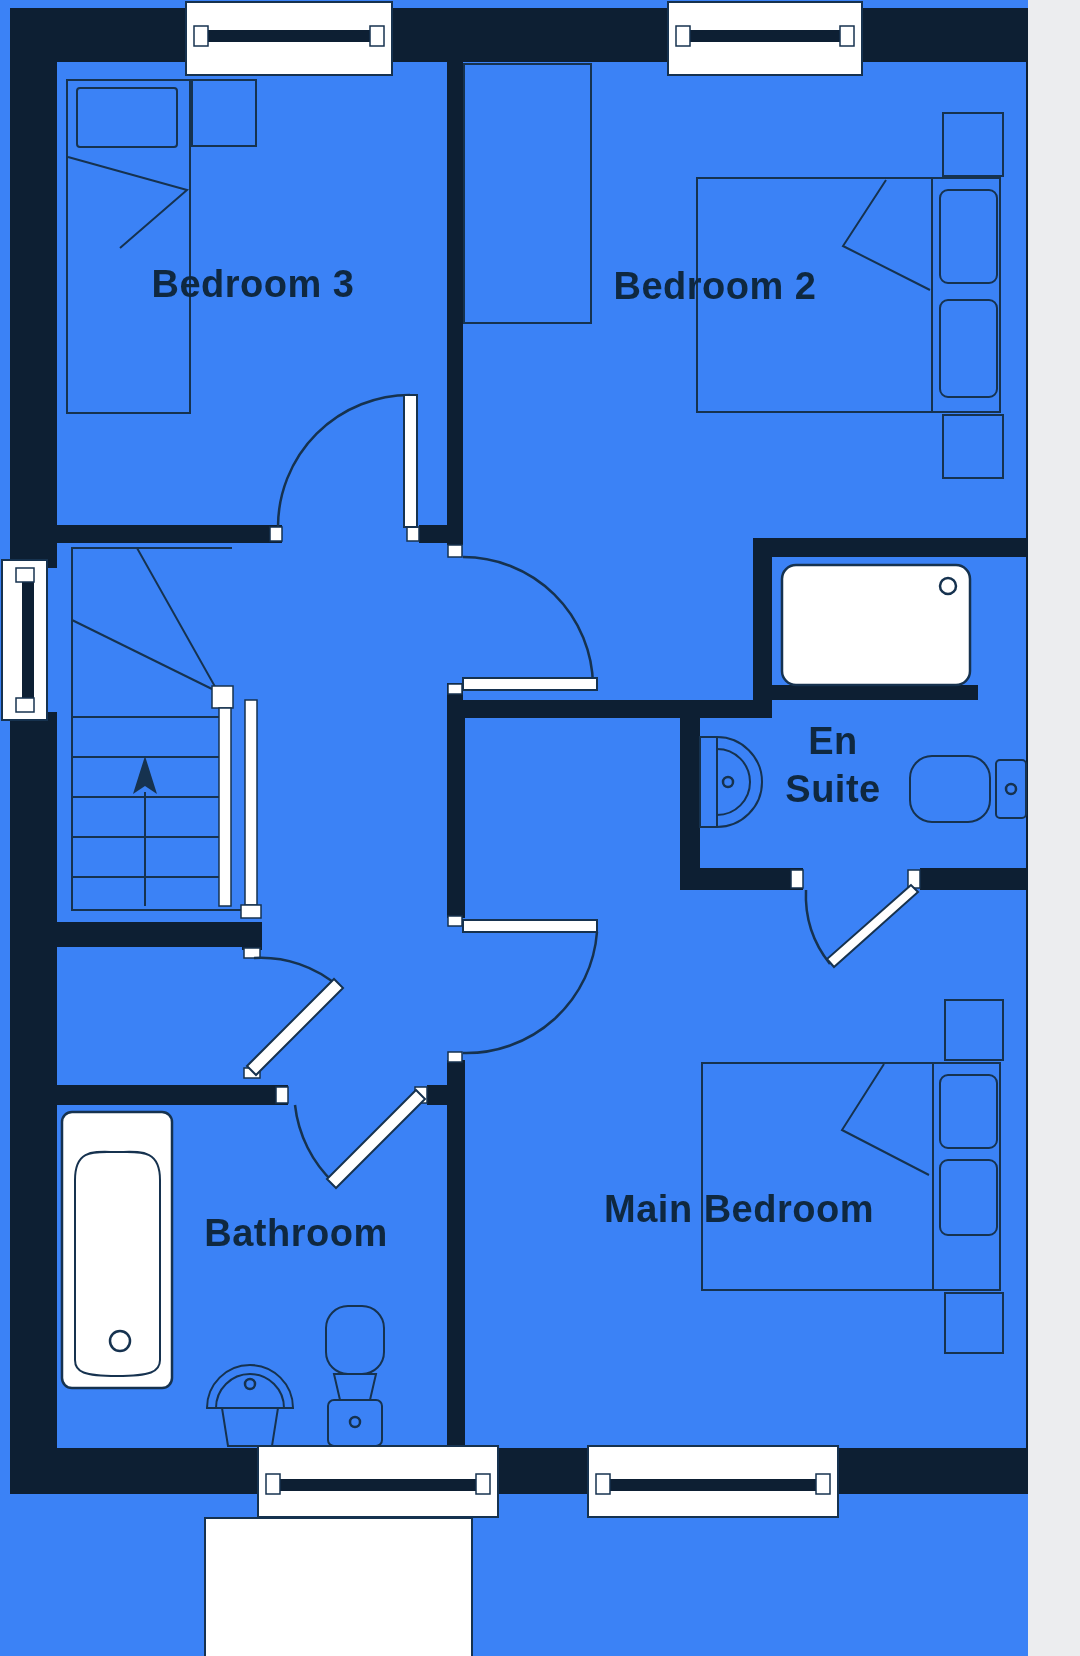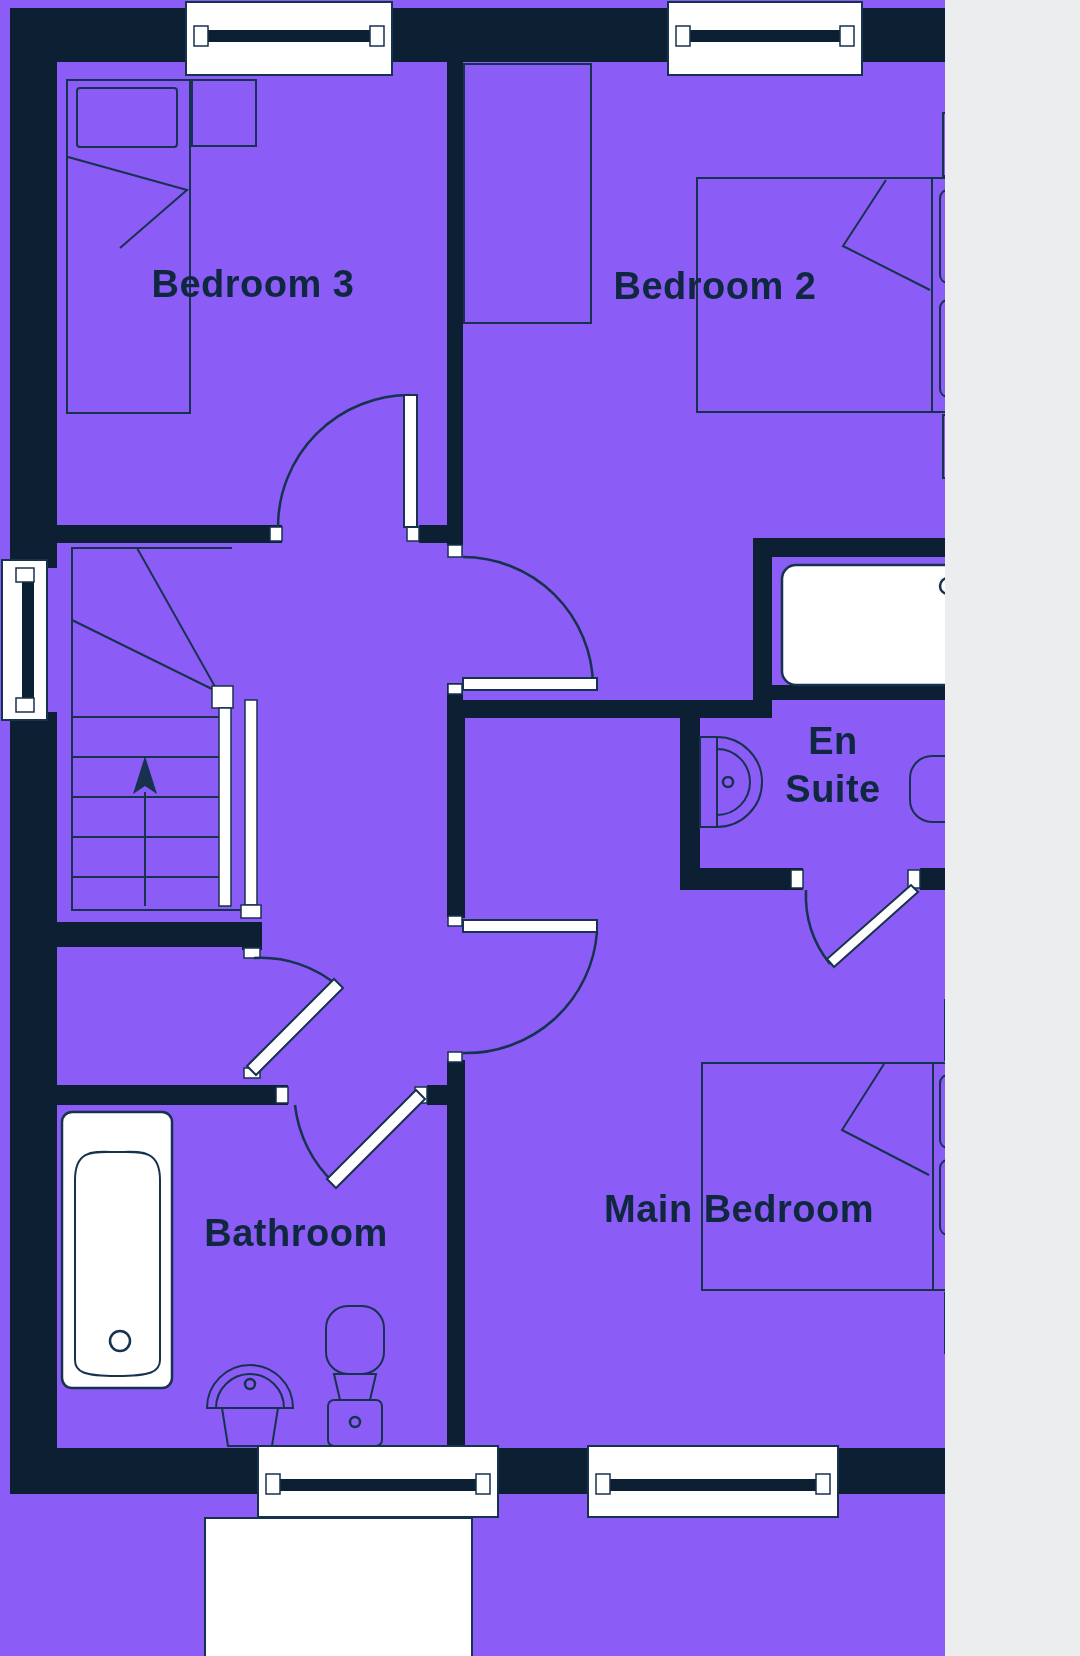--- a/index.html
+++ b/index.html
@@ -1,16 +1,16 @@
 <!DOCTYPE html>
 <html><head>
 <meta charset="utf-8">
 <style>
   html,body{margin:0;padding:0;background:#ecedef;}
-  .canvas{position:relative;width:945px;height:1656px;background:#8b5cf6;overflow:hidden;}
+  .canvas{position:relative;width:1028px;height:1656px;background:#3b82f6;overflow:hidden;}
   svg{display:block;}
   .wall{fill:#0d1f33;stroke:none;}
   .thin{fill:none;stroke:#16324f;stroke-width:2;}
   .whitebox{fill:#ffffff;stroke:#16324f;stroke-width:2;}
   .jamb{fill:#ffffff;stroke:#16324f;stroke-width:1.5;}
   .glassbar{fill:#0d1f33;}
   .leaf{fill:#ffffff;stroke:#16324f;stroke-width:2;}
   .arc{fill:none;stroke:#16324f;stroke-width:2.5;}
   .fixture{fill:#ffffff;stroke:#16324f;stroke-width:2.5;}
   .fixline{fill:none;stroke:#16324f;stroke-width:2;}

